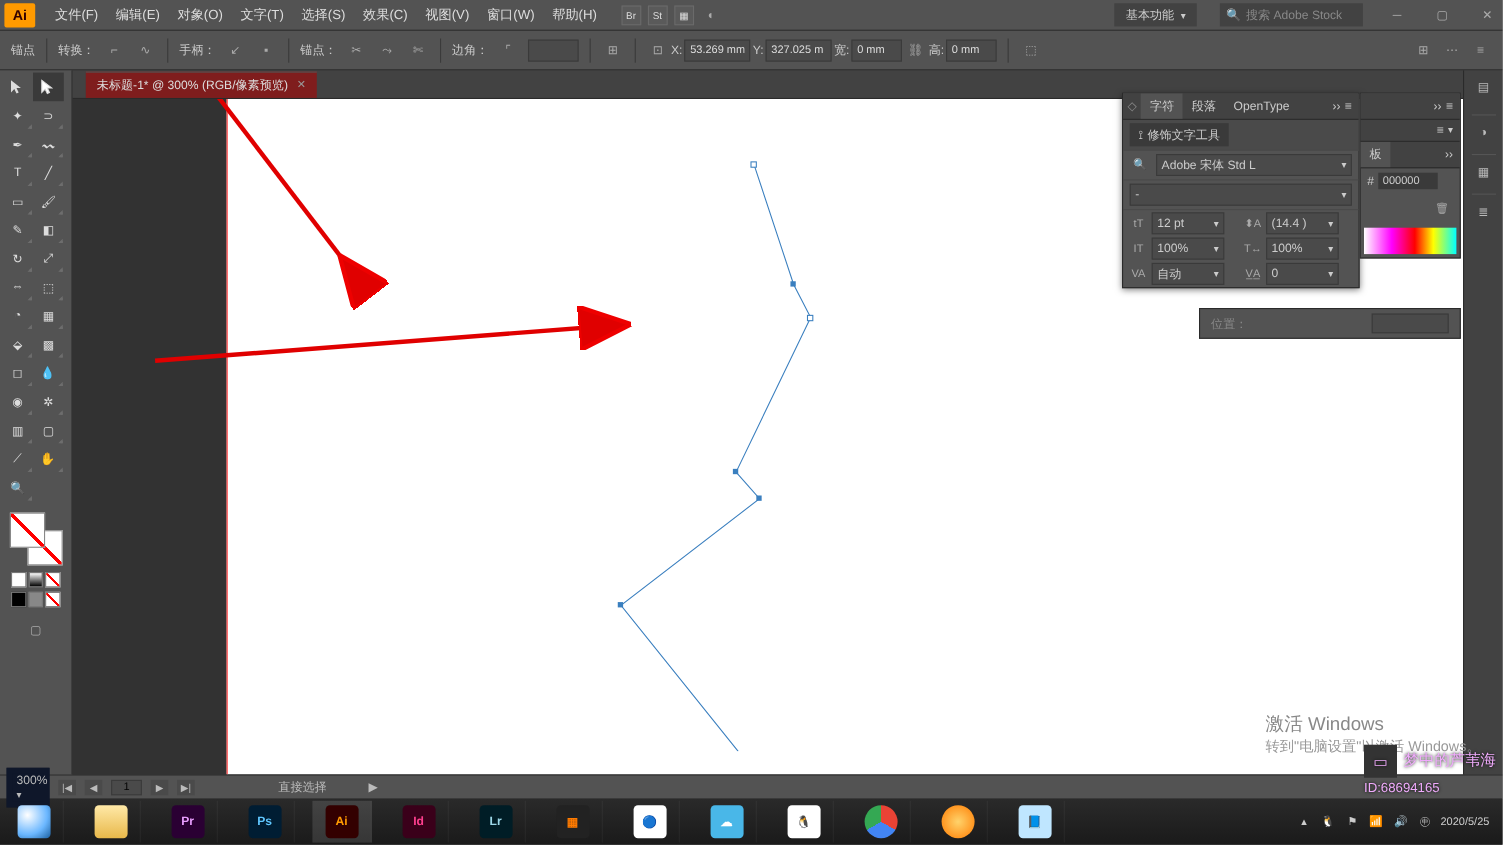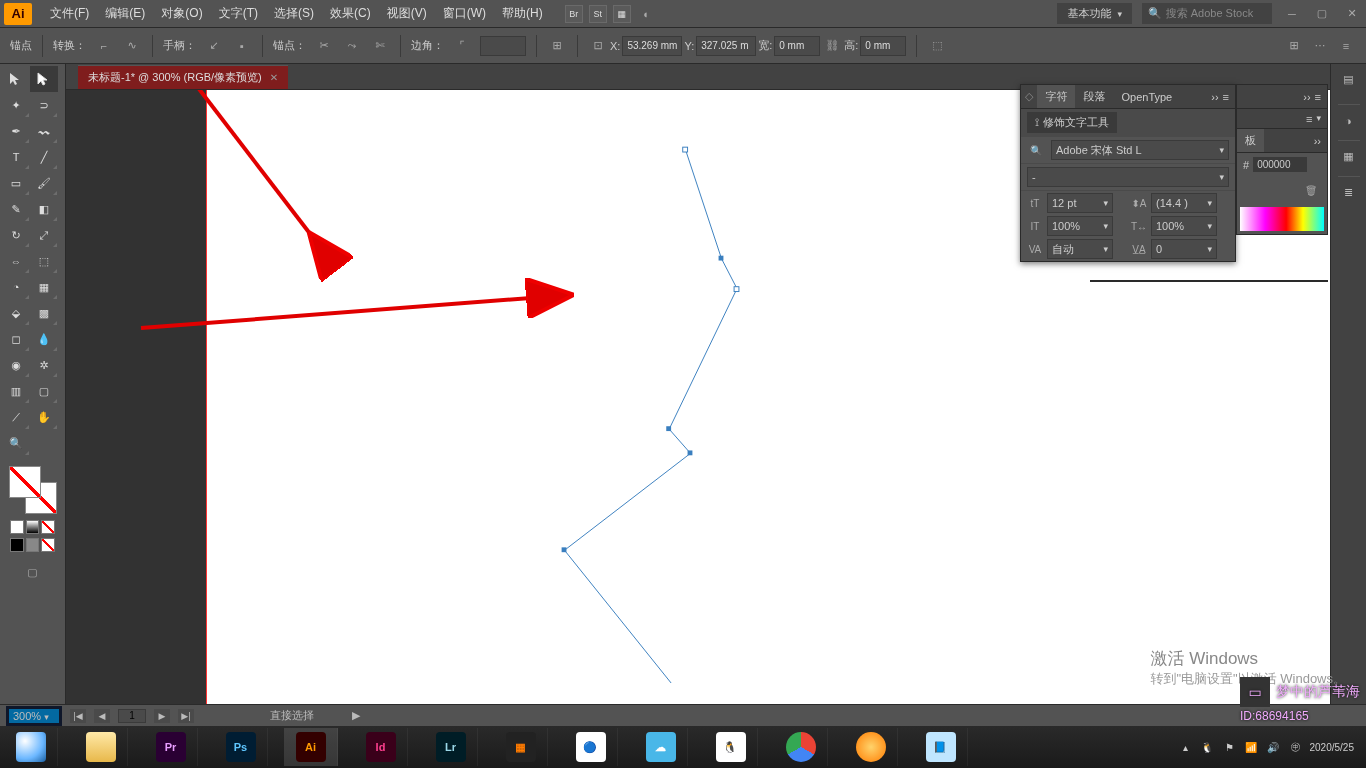--- a/index.html
+++ b/index.html
@@ -2,21 +2,21 @@
 <html><head>
 <meta charset="utf-8">
 <style>
 * { margin: 0; padding: 0; box-sizing: border-box; font-family: "Microsoft YaHei", Arial, sans-serif; user-select: none; }
 body { width: 1366px; height: 768px; background: #323232; color: #ccc; font-size: 11px; overflow: hidden; position: relative; }
 
 
 .menubar { height: 28px; background: #535353; display: flex; align-items: center; padding: 0 4px; border-bottom: 1px solid #2a2a2a; }
 .app-logo { width: 28px; height: 22px; background: #ff9a00; color: #330000; font-weight: bold; font-size: 13px; display: flex; align-items: center; justify-content: center; border-radius: 2px; margin-right: 10px; }
 .menu-item { padding: 4px 8px; font-size: 12px; color: #ddd; cursor: pointer; }
-.menubar-right { margin-left: auto; display: flex; align-items: center; gap: 10px; }
+.menubar-right { margin-left: auto; display: flex; align-items: center; gap: 21px; }
 .workspace-sel { background: #424242; padding: 3px 10px; font-size: 11px; display: flex; align-items: center; gap: 6px; }
 .search-stock { background: #424242; padding: 3px 6px; font-size: 11px; width: 130px; display: flex; align-items: center; gap: 4px; color: #888;}
 .win-ctrl { width: 20px; height: 16px; display:flex; align-items:center; justify-content:center; color:#aaa; }
 .mb-icon { width:18px; height:18px; display:flex; align-items:center; justify-content:center; background:#5a5a5a; font-size:9px; color:#ddd; border:1px solid #6a6a6a;}
 
 
 .controlbar { height: 36px; background: #535353; display: flex; align-items: center; padding: 0 10px; gap: 8px; border-bottom: 1px solid #2a2a2a; font-size:11px; color:#bbb;}
 .ctrl-label { color: #ccc; }
 .ctrl-sep { width:1px; height:22px; background:#3a3a3a; margin: 0 2px;}
 .ctrl-icon { width:20px; height:20px; display:flex; align-items:center; justify-content:center; color:#aaa; }
@@ -84,21 +84,21 @@
 .aux-panel .row2{padding:4px 6px; display:flex; align-items:center; gap:4px;}
 .aux-panel .swatchbar{height:24px; background:linear-gradient(90deg,#fff 0%,#f0f 30%,#f00 55%,#ff0 75%,#0ff 100%); margin:3px;}
 .aux-panel .hex{background:#3a3a3a; padding:2px 4px; width:54px; font-size:10px;}
 
 .prop-panel{position:absolute; top:280px; right:38px; width:238px; background:#535353; border:1px solid #2a2a2a; font-size:11px;}
 .prop-row{display:flex; align-items:center; justify-content:space-between; padding:4px 10px; color:#888;}
 .prop-row .dd{width:70px; height:18px; background:#4a4a4a; border:1px solid #3a3a3a;}
 
 
 .statusbar { height: 22px; background: #535353; display: flex; align-items: center; padding: 0 6px; gap: 8px; border-top: 1px solid #2a2a2a; font-size:11px; color:#bbb;}
-.zoom-sel{ background:#0369a1; border:3px solid #0f172a; padding:1px 4px; width:56px;}
+.zoom-sel{ background:#0f172a; border:5px solid #0f172a; padding:1px 4px; width:39px;}
 .nav-btn{ width:16px; height:14px; display:flex; align-items:center; justify-content:center; background:#4a4a4a; font-size:9px;}
 .page-in{ width:28px; background:#4a4a4a; border:1px solid #3a3a3a; text-align:center; font-size:10px; height:14px;}
 
 
 .taskbar { height: 42px; background: linear-gradient(#2a2a2a,#1a1a1a); display: flex; align-items: center; padding: 0 4px; gap: 16px;}
 .tb-item { width: 54px; height: 38px; display:flex; align-items:center; justify-content:center; border-right:1px solid rgba(255,255,255,0.05);}
 .tb-item.active{ background:rgba(255,255,255,0.12);}
 .tb-icon{ width:30px; height:30px; border-radius:4px; display:flex; align-items:center; justify-content:center; font-size:11px; font-weight:bold;}
 .tb-right{margin-left:auto; display:flex; align-items:center; gap:6px; color:#ccc; font-size:10px; padding-right:8px;}
 .tray-ic{width:16px;height:16px; display:flex;align-items:center;justify-content:center;}
@@ -400,20 +400,24 @@
       <span>#</span>
       <div class="hex">000000</div>
     </div>
   <div class="row2">
       <span class="ci" style="margin-left:auto">🗑</span>
     </div>
   <div class="swatchbar"></div>
 </div>
 
 <div class="prop-panel">
+  <div class="prop-row">
+      <span>位置：</span>
+      <div class="dd"></div>
+    </div>
 </div>
 
 <div class="statusbar">
   <div class="zoom-sel"><span>300%</span> <span class="chev">▾</span></div>
   <div class="nav-btn">|◀</div>
   <div class="nav-btn">◀</div>
   <input class="page-in" value="1" style="">
   <div class="nav-btn">▶</div>
   <div class="nav-btn">▶|</div>
   <div style="width:60px"></div>

